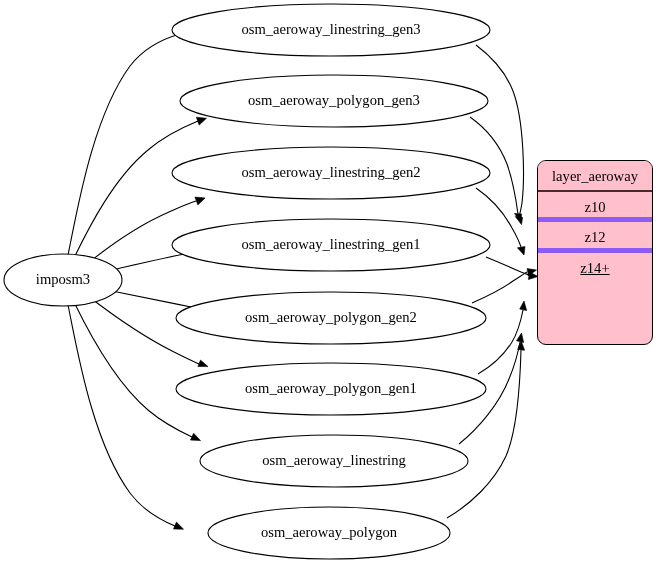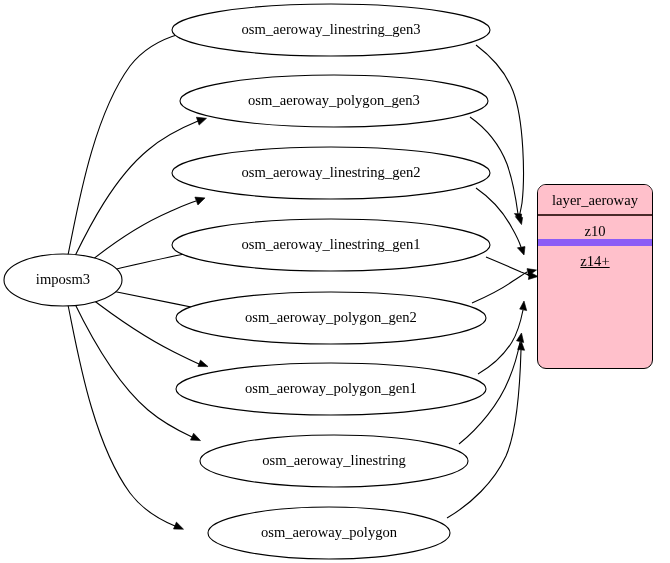--- a/index.html
+++ b/index.html
@@ -56,21 +56,21 @@
   }
   .table-row {
     box-sizing: border-box;
     height: 30.7px;
     line-height: 30.7px;
     text-align: center;
     font-family: "Liberation Serif", "DejaVu Serif", serif;
     font-size: 14.6px;
     color: #000000;
     background: #ffc0cb;
-    border-bottom: 7px solid #8b5cf6;
+    border-bottom: 5px solid #8b5cf6;
   }
   .table-row.last {
     border-bottom: none;
     text-decoration: underline;
   }
   .table-row.header {
     border-bottom: 2px solid #4a2a2a;
   }
 </style>
 </head>
@@ -173,19 +173,20 @@
       <text class="node-label" x="334" y="462">osm_aeroway_linestring</text>
     </g>
 
     <g>
       <ellipse class="node-ellipse" cx="329" cy="533" rx="121" ry="26"></ellipse>
       <text class="node-label" x="329" y="534">osm_aeroway_polygon</text>
     </g>
 
   </svg>
 
-  <div class="table-node" style="left:537px; top:184px; width:116px; height:185px;">
+  <div class="table-node" style="left:537px; top:160px; width:116px; height:185px;">
     <div class="table-row header">layer_aeroway</div>
     <div class="table-row">z10</div>
+    <div class="table-row">z12</div>
     <div class="table-row last">z14+</div>
   </div>
 
 </div>
 
 </body></html>

